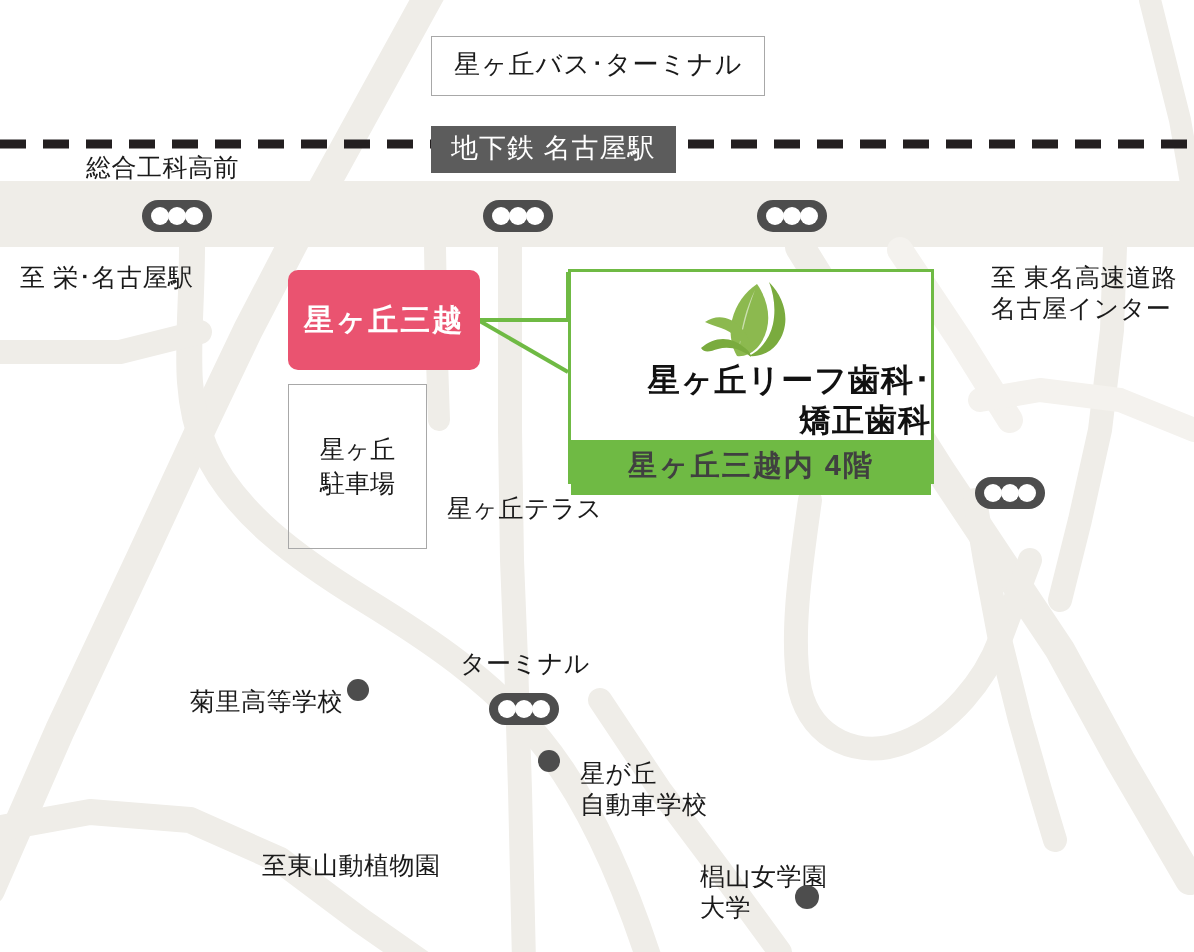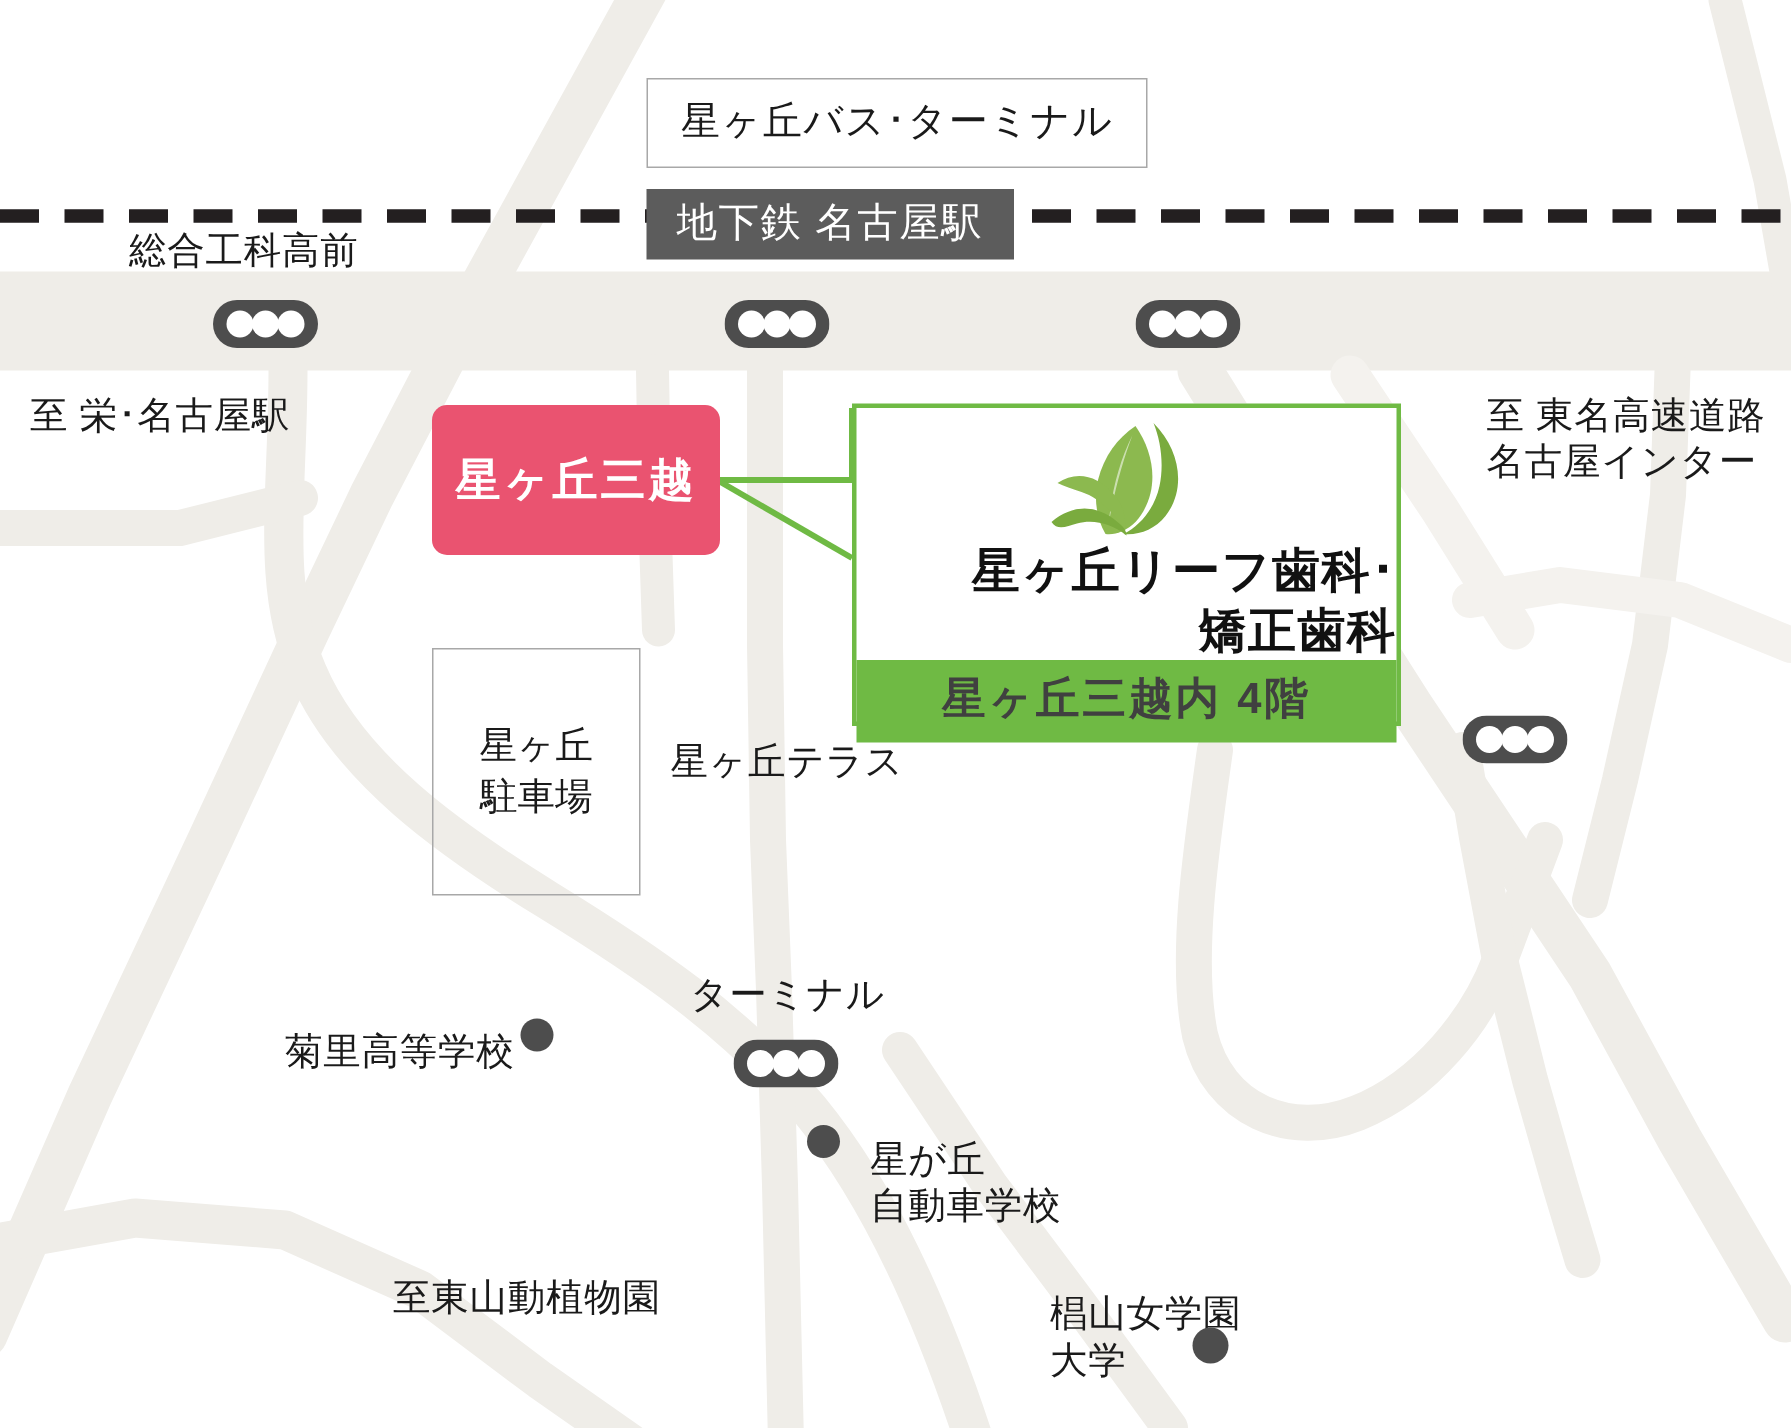--- a/index.html
+++ b/index.html
@@ -158,33 +158,33 @@
     <line x1="0" y1="144" x2="1194" y2="144" stroke="#231f20" stroke-width="9" stroke-dasharray="26 17"></line>
   </svg>
 
   <svg class="layer" viewBox="0 0 1194 952" preserveAspectRatio="none">
     <g fill="none" stroke="#6fba44" stroke-width="4" stroke-linejoin="miter">
       <path d="M 478 320 L 568 320 L 568 272"></path>
       <path d="M 478 320 L 568 372"></path>
     </g>
   </svg>
 
-  <div class="bus-box" style="left:431px;top:52px;">
+  <div class="bus-box" style="left:431px;top:36px;">
     <span>星ヶ丘バス･ターミナル</span>
   </div>
 
   <div class="station-chip" style="left:431px;top:126px;">
     <span>地下鉄 名古屋駅</span>
   </div>
 
   <div class="pink-box" style="left:288px;top:270px;width:192px;height:100px;">
     <span>星ヶ丘三越</span>
   </div>
 
-  <div class="parking-box" style="left:288px;top:384px;width:137px;height:163px;margin-top:48px;">
+  <div class="parking-box" style="left:288px;top:384px;width:137px;height:163px;">
     <span>星ヶ丘</span>
     <span>駐車場</span>
   </div>
 
   <div class="callout" style="left:568px;top:269px;width:366px;height:215px;">
     <div class="callout-body">
       <svg class="callout-logo" viewBox="0 0 120 86">
 
         <path d="M78 4 C 96 22 100 48 86 66 C 79 75 68 79 58 78
                  C 70 72 79 60 82 46 C 85 32 83 16 78 4 Z" fill="#7aab3e"></path>

